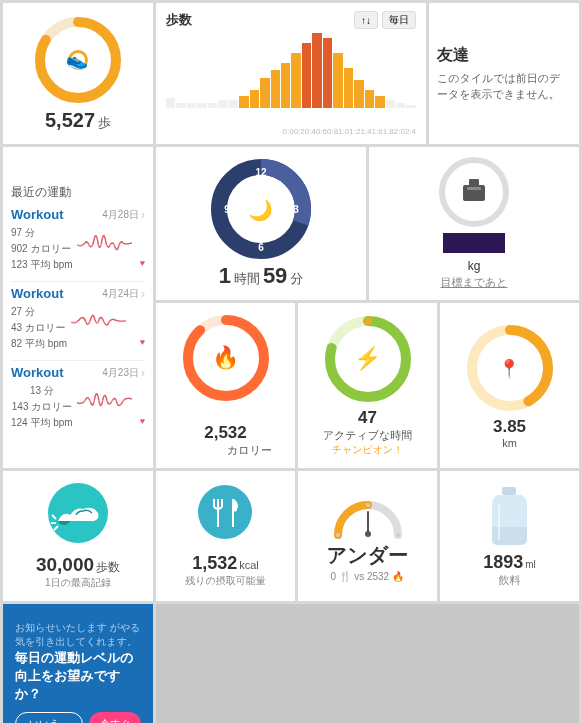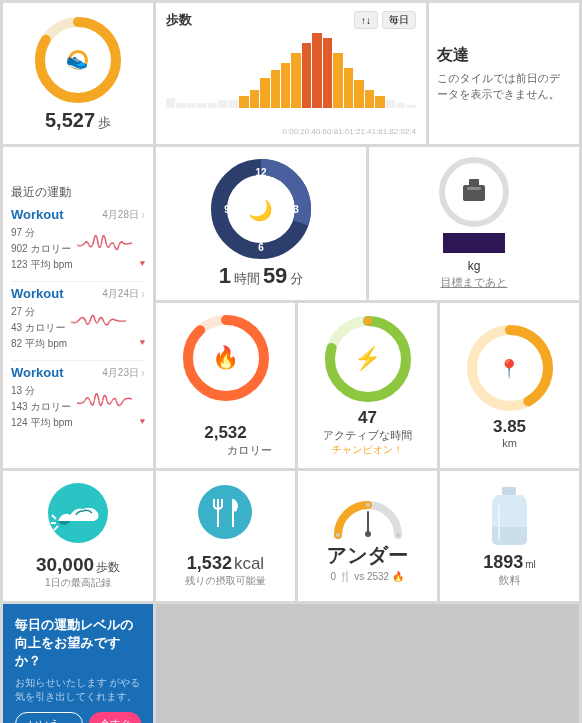--- a/index.html
+++ b/index.html
@@ -201,21 +201,21 @@
 
       <div style="width:100%;padding-top:4px;border-top:1px solid #f0f0f0;">
         <div style="display:flex;justify-content:space-between;align-items:center;">
           <span style="font-size:13px;font-weight:bold;color:#1a6eb5;">Workout</span>
           <div style="display:flex;align-items:center;gap:2px;">
             <span style="font-size:10px;color:#999;">4月23日</span>
             <span style="font-size:12px;color:#ccc;">›</span>
           </div>
         </div>
         <div style="display:flex;gap:4px;align-items:flex-start;margin-top:3px;">
-          <div style="font-size:10px;color:#666;line-height:1.6;">
+          <div style="font-size:10px;color:#666;line-height:1.6;text-align:center;">
             <div>13 分</div>
             <div>143 カロリー</div>
             <div>124 平均 bpm</div>
           </div>
           <div style="flex:1;">
             <svg width="55" height="30" viewBox="0 0 55 30">
               <rect width="55" height="30" fill="#fff"></rect>
               <path d="M0,20 Q6,22 9,16 Q11,12 14,20 Q16,26 18,14 Q20,6 22,18 Q24,28 26,16 Q28,8 30,18 Q32,24 35,18 Q38,12 40,20 Q42,26 46,18 Q49,14 55,16" fill="none" stroke="#e05c6b" stroke-width="1.5"></path>
               <line x1="0" y1="18" x2="55" y2="18" stroke="#f0f0f0" stroke-width="0.5"></line>
             </svg>
@@ -354,21 +354,21 @@
           <line x1="16" y1="14" x2="16" y2="22" stroke="#fff" stroke-width="2"></line>
           <line x1="24" y1="14" x2="24" y2="22" stroke="#fff" stroke-width="2"></line>
           <path d="M16,22 Q20,26 24,22" fill="none" stroke="#fff" stroke-width="2"></path>
 
           <line x1="35" y1="14" x2="35" y2="42" stroke="#fff" stroke-width="2"></line>
           <path d="M35,14 Q42,18 38,26 L35,26" fill="#fff" stroke="#fff" stroke-width="1"></path>
         </svg>
       </div>
       <div style="display:flex;align-items:baseline;gap:2px;">
         <span style="font-size:18px;font-weight:bold;color:#333;">1,532</span>
-        <span style="font-size:17px;color:#555;">kcal</span>
+        <span style="font-size:11px;color:#555;">kcal</span>
       </div>
       <span style="font-size:10px;color:#888;">残りの摂取可能量</span>
     </div>
 
     <div class="t flex1 h130">
 
       <svg width="80" height="50" viewBox="0 0 80 50">
 
         <path d="M10,45 A30,30 0 0 1 70,45" fill="none" stroke="#ddd" stroke-width="8" stroke-linecap="round"></path>
 
@@ -403,22 +403,22 @@
         <span style="font-size:18px;font-weight:bold;color:#333;">1893</span>
         <span style="font-size:10px;color:#555;">ml</span>
       </div>
       <span style="font-size:11px;color:#888;">飲料</span>
     </div>
   </div>
 
   <div class="row" style="gap:3px;">
 
     <div class="t w150 left-align" style="background:#1a6eb5;color:#fff;padding:12px;min-height:130px;justify-content:flex-start;">
+      <span style="font-size:10px;color:#b0d0f0;line-height:1.4;margin-top:5px;display:block;">お知らせいたします がやる気を引き出してくれます。</span>
       <span style="font-size:13px;font-weight:bold;line-height:1.4;color:#fff;">毎日の運動レベルの向上をお望みですか？</span>
-      <span style="font-size:10px;color:#b0d0f0;line-height:1.4;margin-top:5px;display:block;">お知らせいたします がやる気を引き出してくれます。</span>
       <div style="display:flex;gap:6px;margin-top:8px;">
         <button style="background:transparent;border:1px solid #fff;color:#fff;border-radius:12px;padding:4px 8px;font-size:10px;cursor:pointer;">いいえ、結構です</button>
         <button style="background:#ff4081;border:none;color:#fff;border-radius:12px;padding:4px 10px;font-size:10px;cursor:pointer;">今すぐ試す</button>
       </div>
     </div>
 
     <div class="t flex1 gray-tile" style="min-height:130px;">
     </div>
   </div>
 

